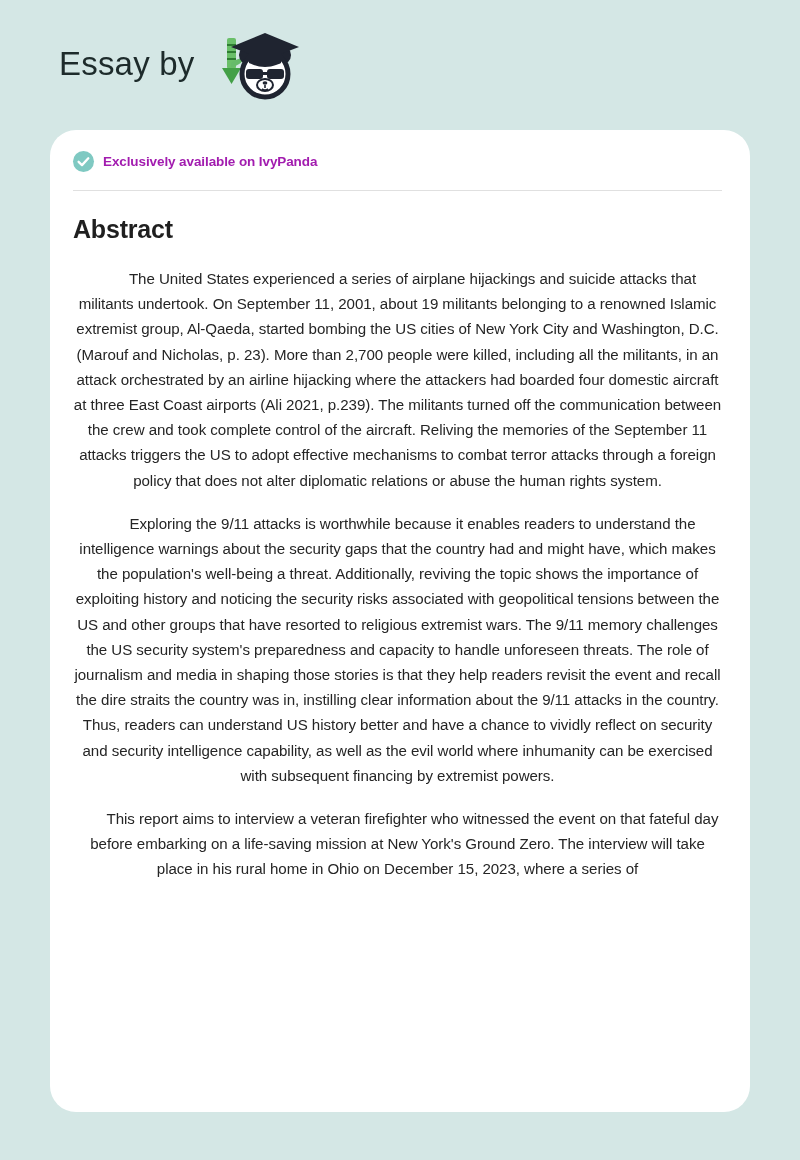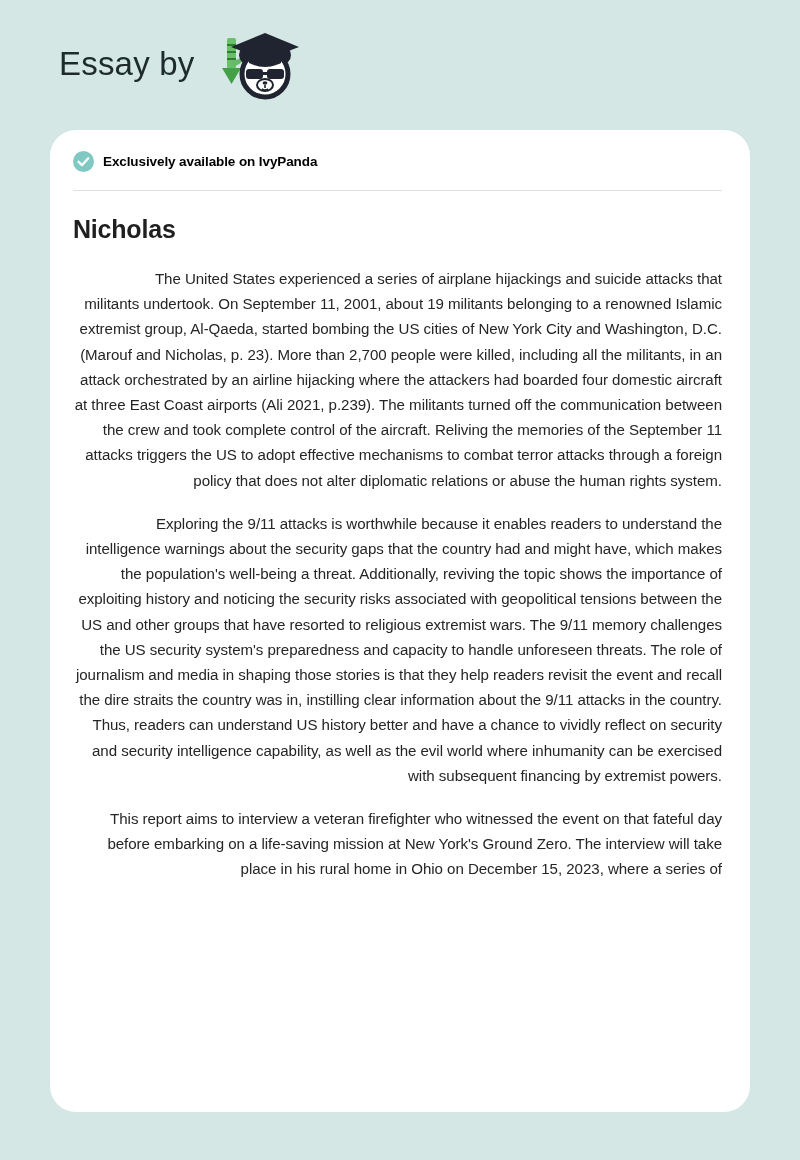--- a/index.html
+++ b/index.html
@@ -100,21 +100,21 @@
     background: #7fc9c2;
     display: flex;
     align-items: center;
     justify-content: center;
     flex: none;
   }
   .check-badge svg { display: block; }
   .exclusive-label {
     font-size: 13.5px;
     font-weight: 700;
-    color: #000000;
+    color: #a21caf;
     letter-spacing: -0.1px;
   }
 
   .divider {
     margin-top: 18px;
     height: 1px;
     background: #e0e0e0;
     width: 649px;
   }
 
@@ -127,21 +127,21 @@
     letter-spacing: -0.2px;
   }
 
   .body-copy p {
     margin: 0;
     padding-top: 18px;
     font-size: 15.1px;
     line-height: 25.2px;
     color: #252525;
     text-indent: 30px;
-    text-align: right;
+    text-align: center;
     letter-spacing: -0.05px;
     width: 649px;
   }
   .body-copy p:first-child {
     padding-top: 22px;
   }
 </style>
 </head>
 <body>
 
@@ -188,21 +188,21 @@
     <span class="check-badge">
       <svg viewBox="0 0 21 21" width="21" height="21" aria-hidden="true">
         <path d="M5.6 10.8 L9 14.1 L15.3 7.3" stroke="#ffffff" stroke-width="2.3" fill="none" stroke-linecap="round" stroke-linejoin="round"></path>
       </svg>
     </span>
     <span class="exclusive-label">Exclusively available on IvyPanda</span>
   </div>
 
   <div class="divider"></div>
 
-  <h2 class="section-heading">Nicholas</h2>
+  <h2 class="section-heading">Abstract</h2>
 
   <div class="body-copy">
     <p>The United States experienced a series of airplane hijackings and suicide attacks that militants undertook. On September 11, 2001, about 19 militants belonging to a renowned Islamic extremist group, Al-Qaeda, started bombing the US cities of New York City and Washington, D.C. (Marouf and Nicholas, p. 23). More than 2,700 people were killed, including all the militants, in an attack orchestrated by an airline hijacking where the attackers had boarded four domestic aircraft at three East Coast airports (Ali 2021, p.239). The militants turned off the communication between the crew and took complete control of the aircraft. Reliving the memories of the September 11 attacks triggers the US to adopt effective mechanisms to combat terror attacks through a foreign policy that does not alter diplomatic relations or abuse the human rights system.</p>
     <p>Exploring the 9/11 attacks is worthwhile because it enables readers to understand the intelligence warnings about the security gaps that the country had and might have, which makes the population's well-being a threat. Additionally, reviving the topic shows the importance of exploiting history and noticing the security risks associated with geopolitical tensions between the US and other groups that have resorted to religious extremist wars. The 9/11 memory challenges the US security system's preparedness and capacity to handle unforeseen threats. The role of journalism and media in shaping those stories is that they help readers revisit the event and recall the dire straits the country was in, instilling clear information about the 9/11 attacks in the country. Thus, readers can understand US history better and have a chance to vividly reflect on security and security intelligence capability, as well as the evil world where inhumanity can be exercised with subsequent financing by extremist powers.</p>
     <p>This report aims to interview a veteran firefighter who witnessed the event on that fateful day before embarking on a life-saving mission at New York's Ground Zero. The interview will take place in his rural home in Ohio on December 15, 2023, where a series of</p>
   </div>
 
 </div>
 
 </body></html>

